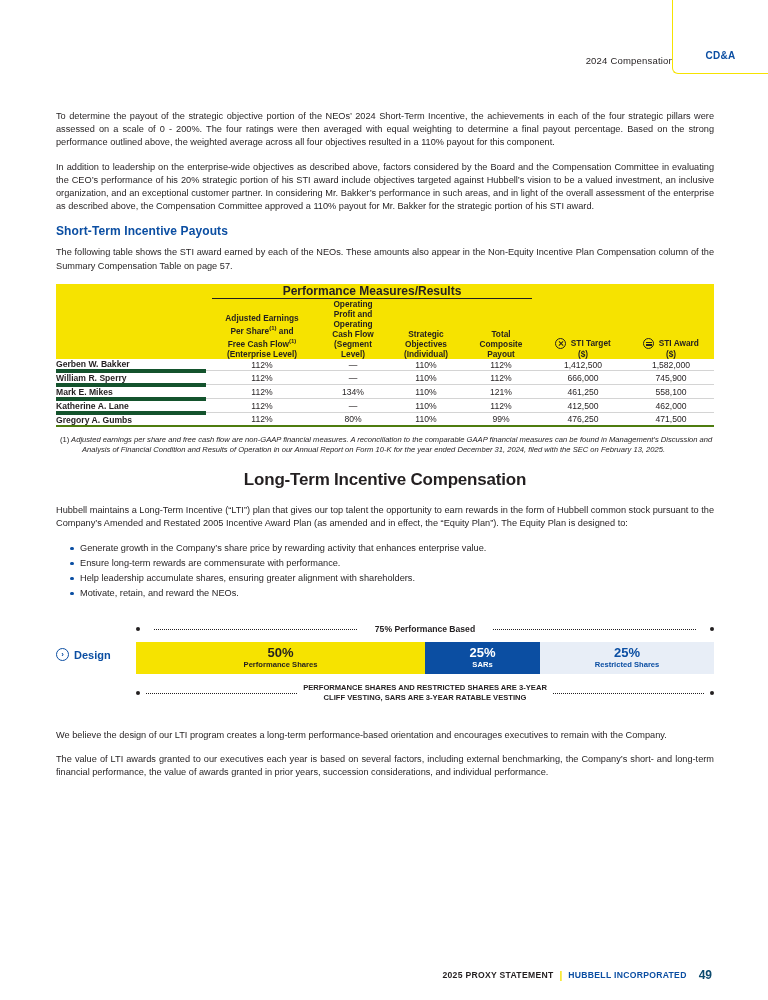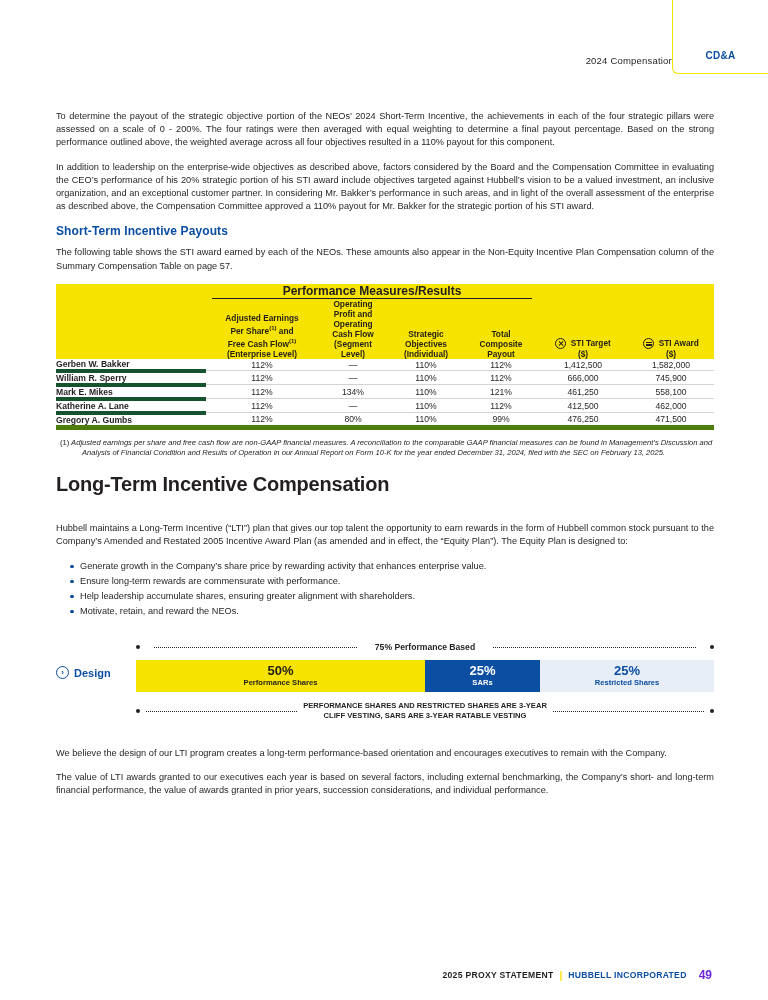--- a/index.html
+++ b/index.html
@@ -41,22 +41,22 @@
   .content { position:absolute; left:56px; top:110px; width:658px; }
   p.body {
     font-size:9.2px; line-height:13.2px; text-align:justify;
     margin:0 0 11px 0; color:#231f20;
   }
   h2.sub {
     color:#0b4ea2; font-size:12px; font-weight:bold;
     margin:6px 0 8px 0; letter-spacing:.1px;
   }
   h1.major {
-    font-size:20px; font-weight:bold; color:#231f20;
-    margin:14px 0 26px 0; letter-spacing:-.2px;
+    font-size:17px; font-weight:bold; color:#231f20;
+    margin:14px 0 14px 0; letter-spacing:-.2px;text-align:center;
   }
 
   
   table.sti {
     width:658px; border-collapse:collapse; margin-top:6px;
   }
   table.sti th, table.sti td { padding:0; }
   .hdr-band {
     background:#f6e300;
   }
@@ -73,21 +73,21 @@
   .hdr-cell.left { text-align:left; }
   .rule-row td { background:#f6e300; padding:0 0 2px 0; }
   .rule-line { height:1px; background:#231f20; margin:0 6px; }
   td.name {
     font-size:8.6px; font-weight:bold; text-align:left; padding:5px 4px 5px 5px;
     border-bottom:4px solid #14532d;
   }
   td.num {
     font-size:8.6px; text-align:center; padding:5px 5px; border-bottom:1px solid #d4d4d4;
   }
-  tr.last td { border-bottom:5px solid #4d7c0f; }
+  tr.last td { border-bottom:2px solid #4d7c0f; }
   sup { font-size:6px; vertical-align:super; }
   .symbol {
     display:inline-block; width:11px; height:11px; border:1.2px solid #231f20;
     border-radius:50%; position:relative; vertical-align:middle;
   }
   .symbol.x::before, .symbol.x::after {
     content:""; position:absolute; left:1.4px; top:4px; width:6.2px; height:1.2px;
     background:#231f20;
   }
   .symbol.x::before { transform:rotate(45deg); }
@@ -154,21 +154,21 @@
   
   .footer {
     position:absolute; left:0; right:0; bottom:18px; height:20px;
   }
   .footer-inner {
     position:absolute; right:56px; bottom:0; display:flex; align-items:center; gap:6px;
   }
   .f-proxy { font-size:8.6px; font-weight:bold; color:#231f20; letter-spacing:.3px; }
   .f-sep { color:#f6e300; font-weight:bold; font-size:10px; }
   .f-hub { font-size:8.6px; font-weight:bold; color:#0b4ea2; letter-spacing:.3px; }
-  .f-page { font-size:12px; font-weight:bold; color:#6d28d9; margin-left:6px; }
+  .f-page { font-size:12px; font-weight:bold; color:#0c4a6e; margin-left:6px; }
 </style>
 </head>
 <body>
 
 <div class="page">
 
   <div class="header">
     <div class="hdr-line">2024 Compensation Results</div>
     <div class="cda-tab">
       <span>CD&amp;A</span>

